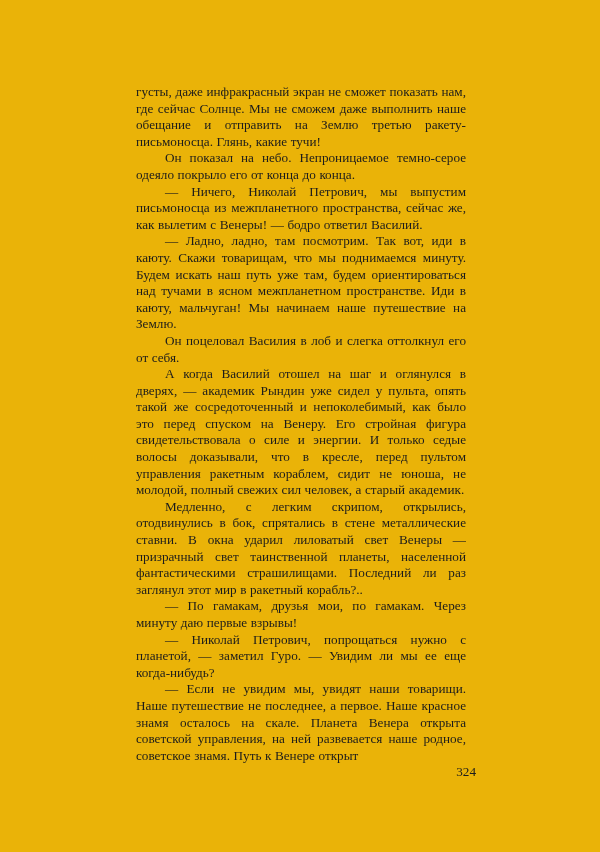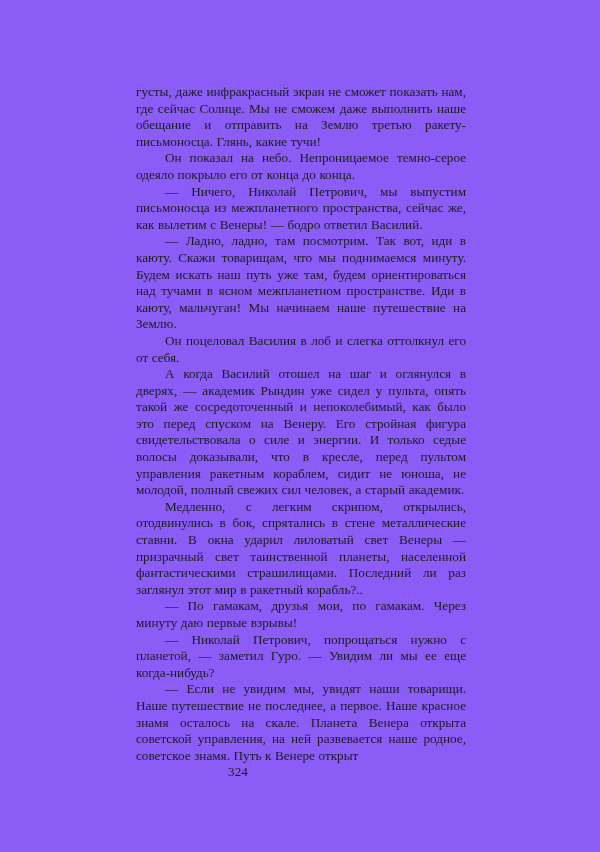--- a/index.html
+++ b/index.html
@@ -14,21 +14,21 @@
     color: #1a1a1a;
     overflow: hidden;
     position: relative;
   }
   .page {
     position: absolute;
     left: 0;
     top: 0;
     width: 600px;
     height: 852px;
-    background: #8b5cf6;
+    background: #eab308;
   }
   .text-block {
     position: absolute;
     left: 136px;
     top: 84px;
     width: 330px;
   }
   .para {
     margin: 0;
     font-size: 13.2px;
@@ -42,21 +42,21 @@
     word-spacing: 0.02em;
   }
   .para.no-indent {
     text-indent: 0;
   }
   .page-number {
     position: absolute;
     left: 0;
     top: 764px;
     width: 476px;
-    text-align: center;
+    text-align: right;
     font-size: 13.2px;
     line-height: 16px;
     color: #1c1c1c;
     font-family: "Liberation Serif", "DejaVu Serif", serif;
   }
 </style>
 </head>
 <body>
 
 <div class="page">

